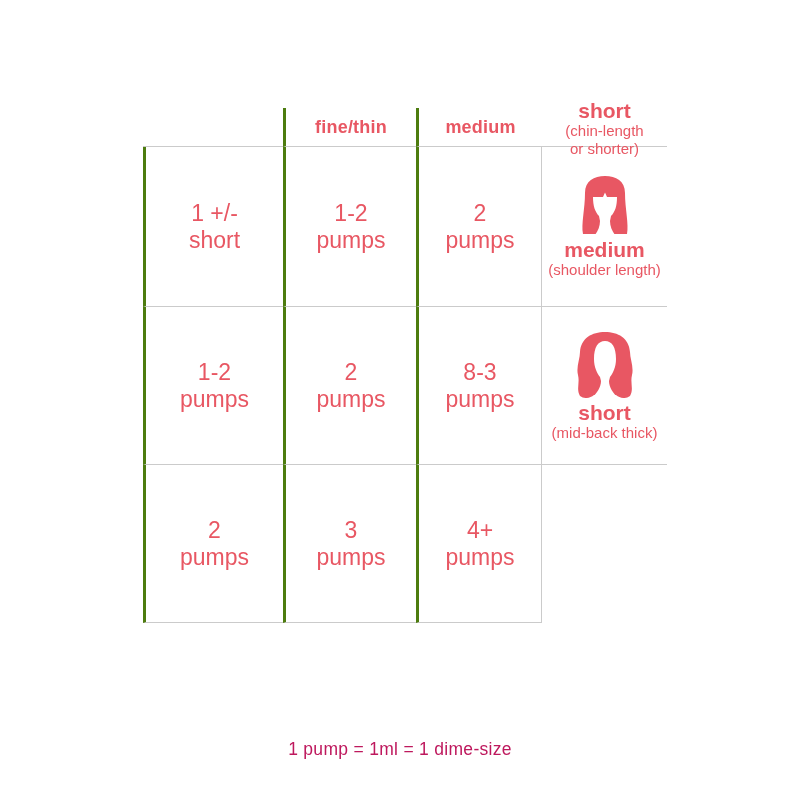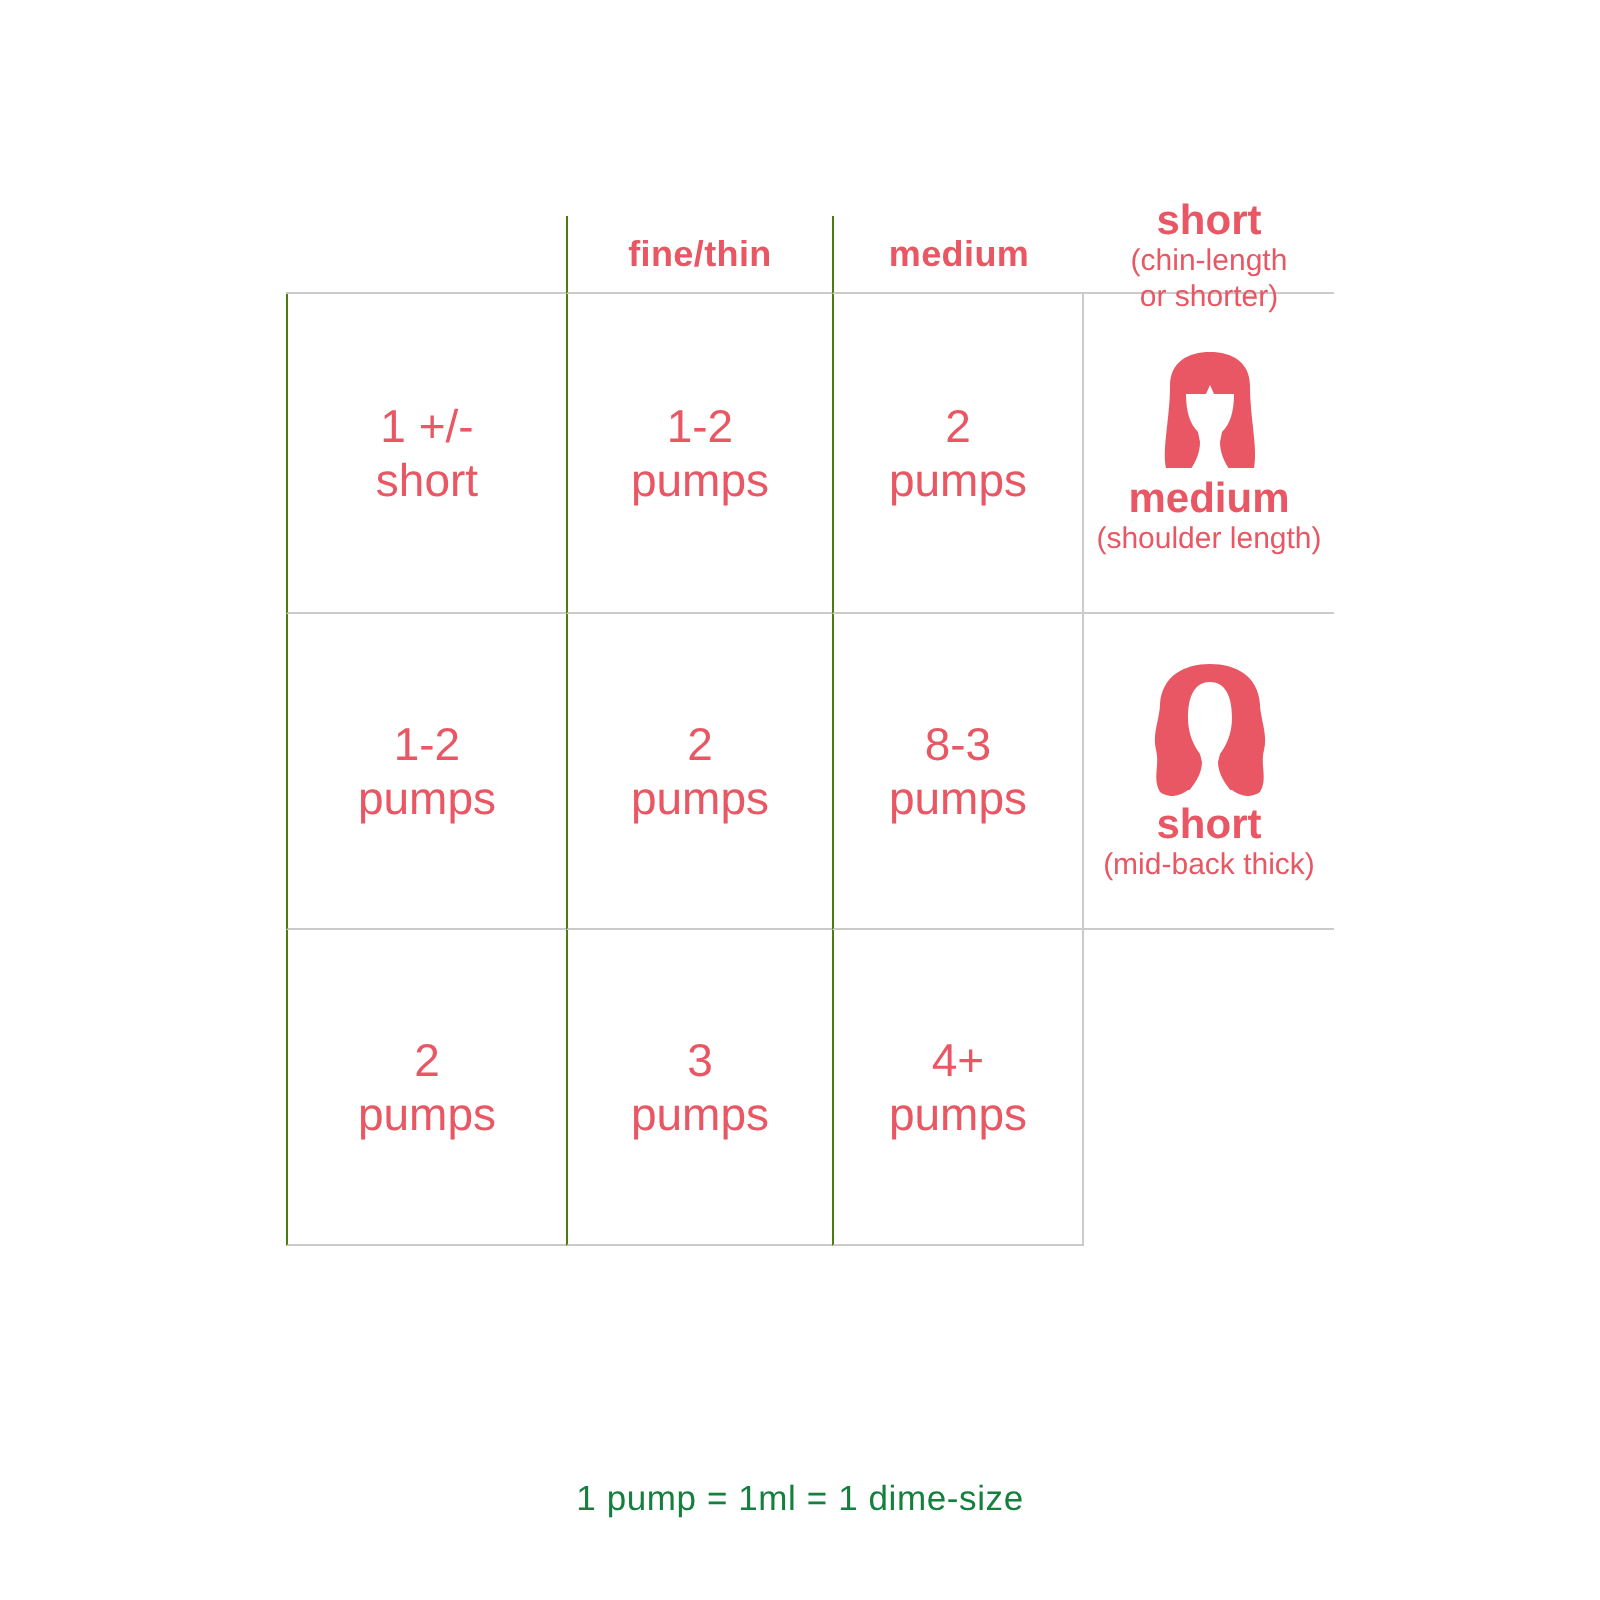--- a/index.html
+++ b/index.html
@@ -13,21 +13,21 @@
     position:absolute; left:143px; top:108px;
     width:524px; height:515px;
     display:grid;
     grid-template-columns:140px 133px 126px 125px;
     grid-template-rows:39px 160px 158px 158px;
   }
   .cell {
     box-sizing:border-box;
     display:flex; align-items:center; justify-content:center;
   }
-  .bl { border-left:1px solid #4d7c0f; }
+  .bl { border-left:3px solid #4d7c0f; }
   .br { border-right:1px solid #cbcbcb; }
   .bb { border-bottom:1px solid #cbcbcb; }
   .hcell {
     font-weight:bold; font-size:18px; color:#e85763;
     letter-spacing:0.2px;
   }
   .valcell {
     font-size:23px; color:#e85763; text-align:center; line-height:1.16;
   }
   .valcell span { display:block; }
@@ -35,21 +35,21 @@
   .rowicon { display:block; }
   .rowname {
     font-weight:bold; font-size:21px; color:#e85763; margin-top:3px;
     line-height:1.1;
   }
   .rowdetail {
     font-size:15px; color:#e85763; line-height:1.18; text-align:center;
   }
   .footer-note {
     position:absolute; left:0; top:739px; width:800px;
-    text-align:center; font-size:17.5px; color:#15803d;
+    text-align:center; font-size:17.5px; color:#be185d;
     letter-spacing:0.3px;
   }
 </style>
 </head>
 <body>
 
 <div class="chart-table">
 
   <div class="cell bb"></div>
   <div class="cell hcell bl bb">fine/thin</div>

